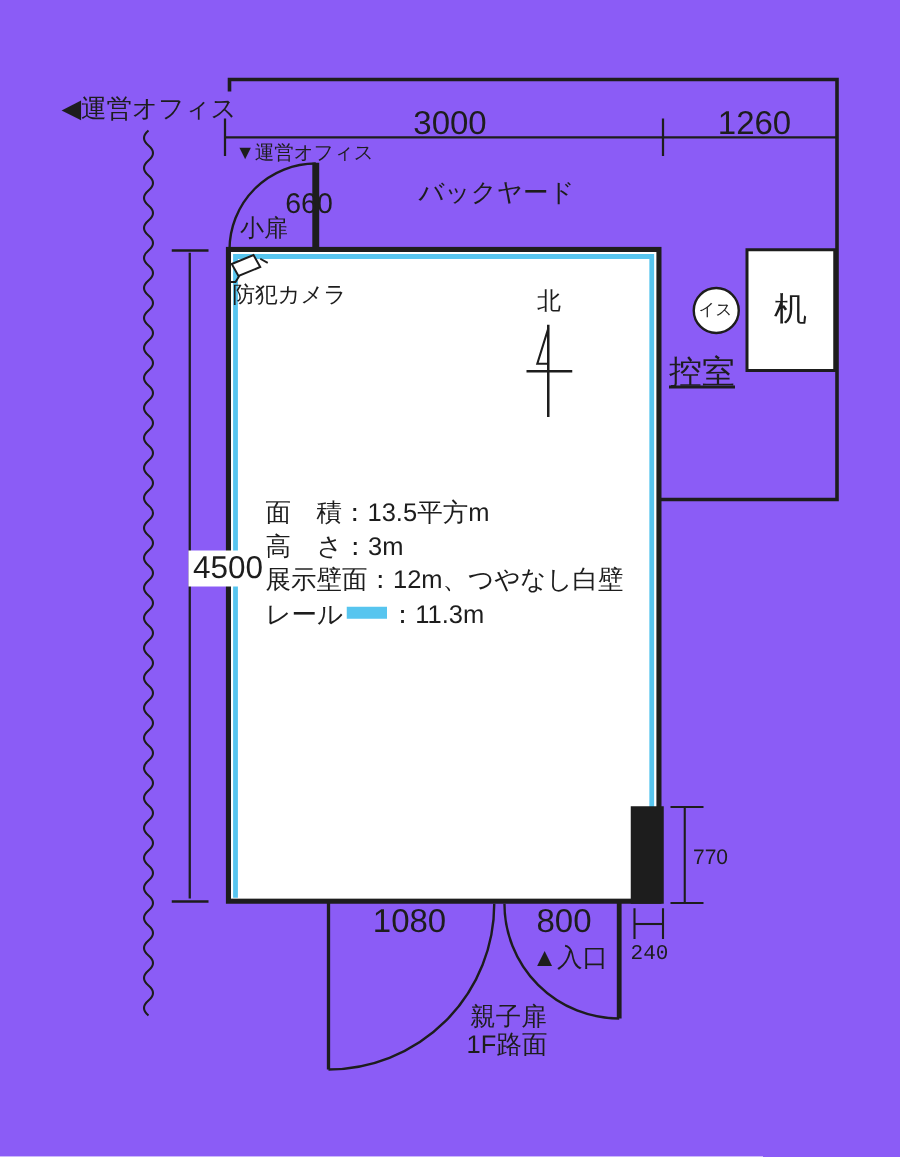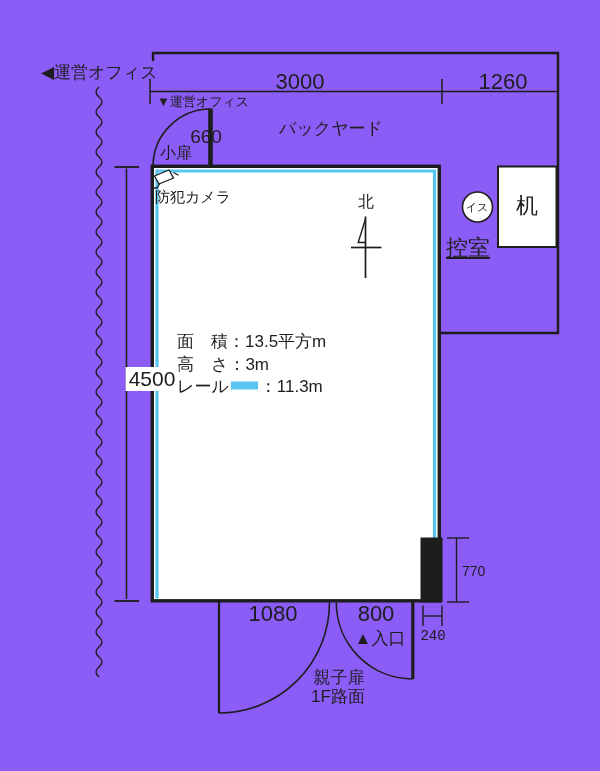--- a/index.html
+++ b/index.html
@@ -114,20 +114,21 @@
   <div class="lb ctr w660">660</div>
   <div class="lb ctr jp-md kobira">小扉</div>
   <div class="lb ctr jp-lg backyard">バックヤード</div>
 
   <div class="lb camera">防犯カメラ</div>
   <div class="lb ctr jp-md north">北</div>
 
   <div class="lb specs">
     <div>面　積：13.5平方m</div>
     <div>高　さ：3m</div>
+    <div>展示壁面：12m、つやなし白壁</div>
     <div class="rail-row">
       <span>レール</span><svg class="rail-swatch" width="27" height="9">
           <rect x="0" y="0.5" width="27" height="8" fill="#57c5ef"></rect>
         </svg><span>：11.3m</span>
     </div>
   </div>
 
   <div class="lb ctr d4500">4500</div>
 
   <div class="lb chair ctr">イス</div>

